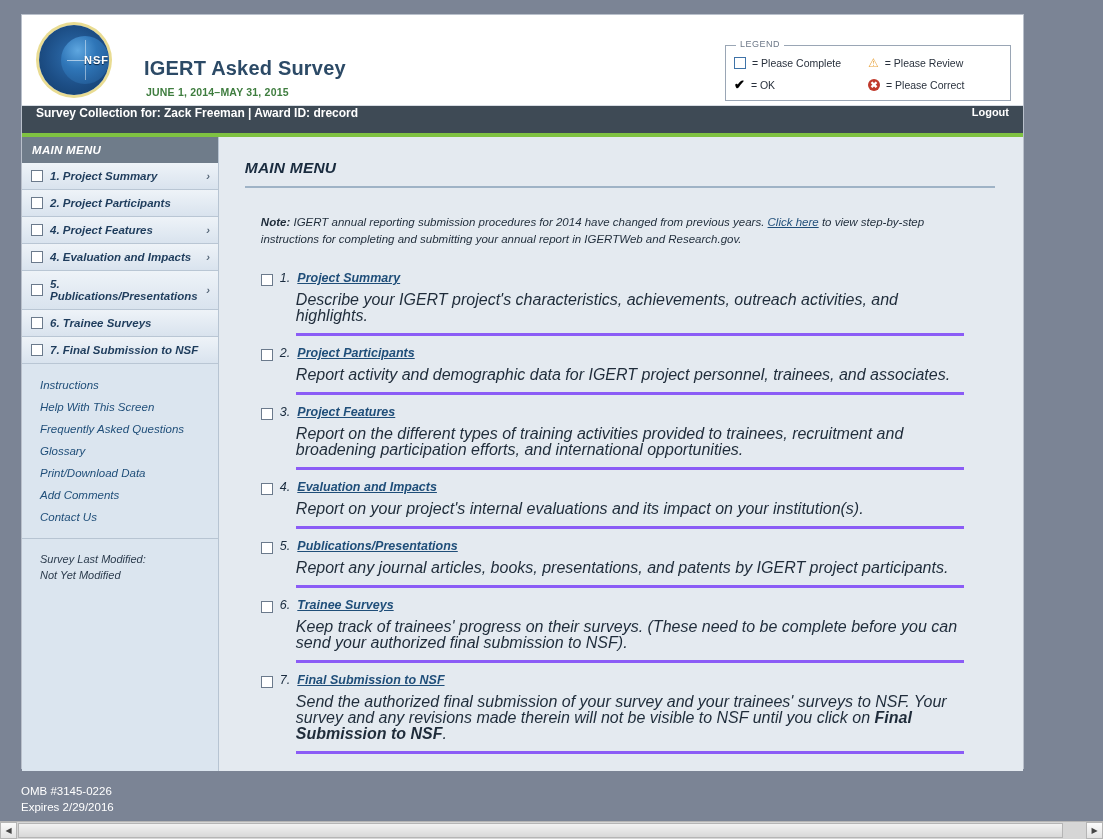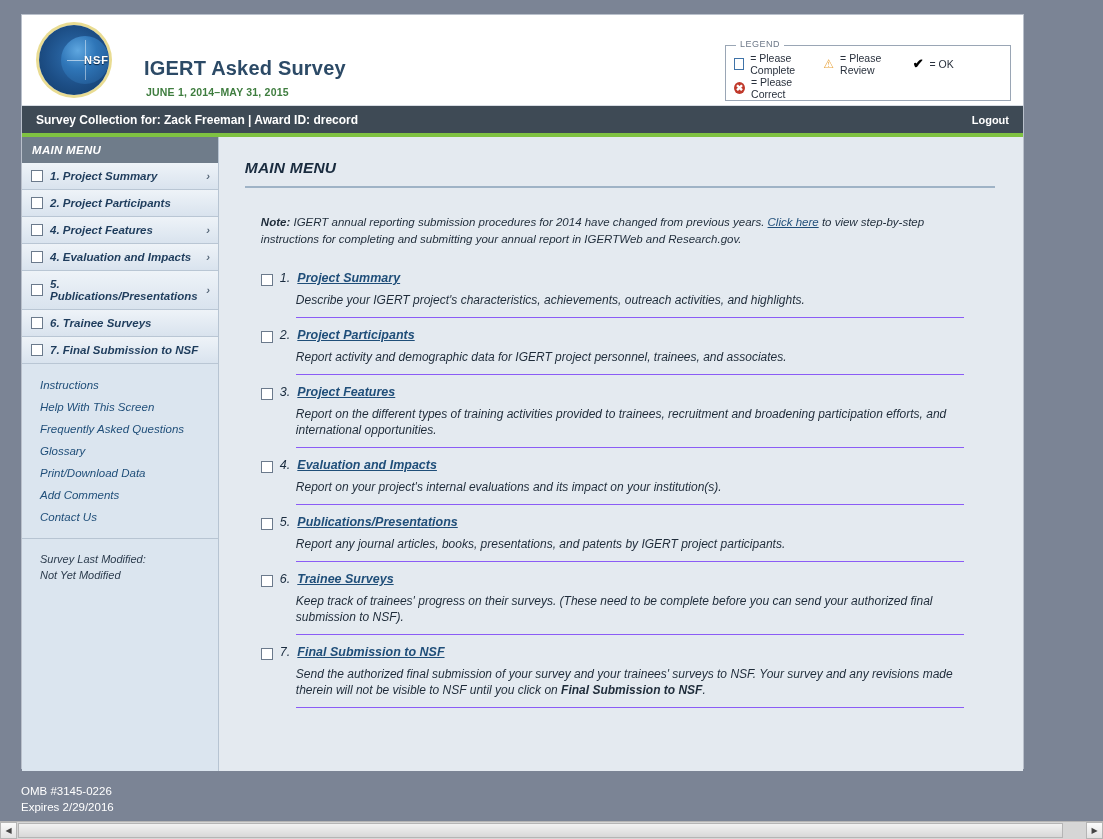--- a/index.html
+++ b/index.html
@@ -112,21 +112,21 @@
     left: 10px;
     top: -7px;
     background: #ffffff;
     padding: 0 4px;
     font-size: 9px;
     color: #6d7888;
     letter-spacing: .5px;
   }
   .legend-grid {
     display: grid;
-    grid-template-columns: 1fr 1fr 1fr;
+    grid-template-columns: 1fr 1fr;
     grid-template-rows: 1fr 1fr;
     height: 100%;
     padding: 6px 8px 4px 8px;
     box-sizing: border-box;
     font-size: 10.5px;
     color: #29313d;
   }
   .legend-cell { display: flex; align-items: center; gap: 6px; }
   .lg-box {
     width: 10px; height: 10px;
@@ -144,21 +144,21 @@
   }
 
   
   .collection-bar {
     height: 27px;
     background: #3e4a55;
     color: #ffffff;
     font-size: 12px;
     font-weight: bold;
     display: flex;
-    align-items: center;
+    align-items: flex-start;
     padding: 0 14px;
     justify-content: space-between;
   }
   .collection-bar .logout {
     font-size: 11px;
     color: #ffffff;
     text-decoration: none;
     cursor: pointer;
   }
   .green-rule { height: 4px; background: #7fc241; }
@@ -279,26 +279,26 @@
   .menu-row .link {
     font-size: 12.5px;
     font-weight: bold;
     color: #1f4e79;
     text-decoration: underline;
     cursor: pointer;
     margin-top: 1px;
   }
   .menu-desc {
     margin: 2px 0 0 35px;
-    font-size: 12px;
+    font-size: 16px;
     color: #1f2c3a;
     line-height: 16px;
     width: 668px;
     padding-bottom: 9px;
-    border-bottom: 1px solid #8b5cf6;
+    border-bottom: 3px solid #8b5cf6;
   }
   .menu-desc b { font-weight: bold; }
   .menu-block { margin-bottom: 9px; }
 
   
   .footer {
     position: absolute;
     left: 21px;
     top: 783px;
     font-size: 11.5px;

